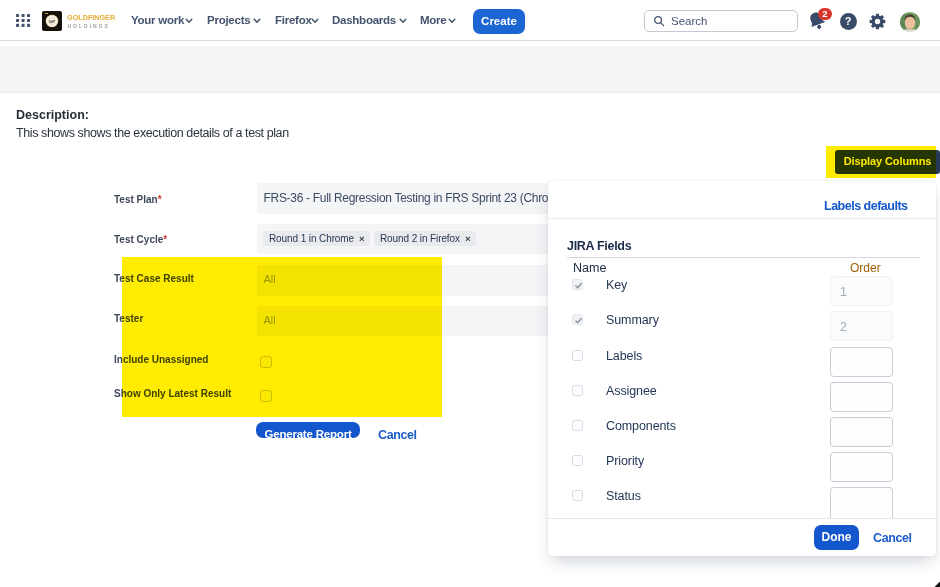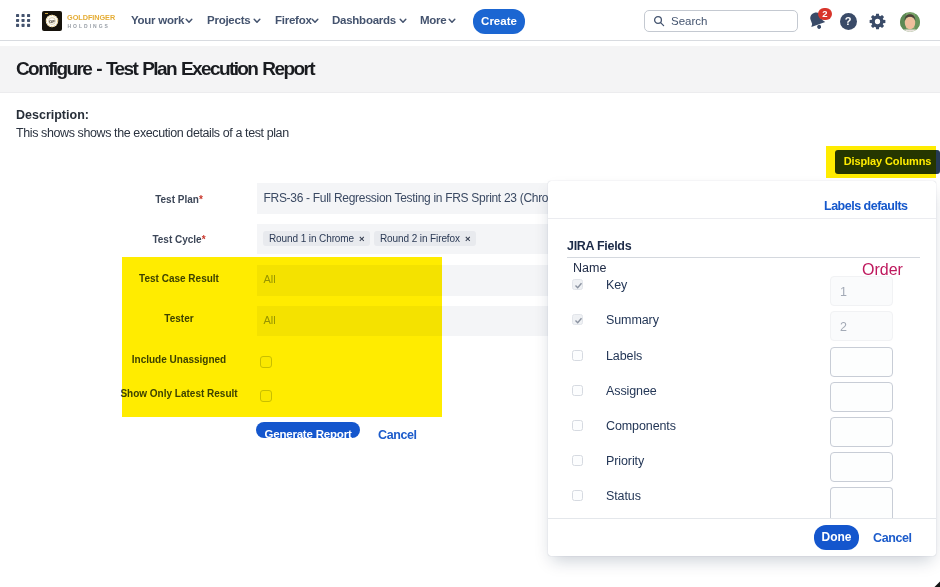--- a/index.html
+++ b/index.html
@@ -2,36 +2,36 @@
 <html><head>
 <meta charset="utf-8">
 <style>
   html,body{margin:0;padding:0;background:#fff;}
   *{box-sizing:border-box;}
   #app{position:relative;width:940px;height:587px;overflow:hidden;background:#fff;
        font-family:"Liberation Sans",sans-serif;}
   .abs{position:absolute;}
   .nav-item{position:absolute;top:14px;font-size:11.5px;font-weight:bold;color:#44536e;letter-spacing:-0.25px;}
   .chev{position:absolute;top:18px;}
-  .flab{position:absolute;font-size:10px;font-weight:bold;color:#3d4758;text-align:center;width:130px;letter-spacing:0px;}
+  .flab{position:absolute;font-size:10px;font-weight:bold;color:#3d4758;text-align:left;width:130px;letter-spacing:0px;}
   .ffield{position:absolute;left:257px;background:#f4f5f7;}
   .tag{position:absolute;background:#e8eaee;border-radius:3px;font-size:10px;color:#2b3a55;letter-spacing:-0.1px;
        line-height:15px;padding:0 6px;white-space:nowrap;}
   .tag b{font-size:9.5px;margin-left:5px;font-weight:bold;color:#333c4e;}
   .cbx{position:absolute;width:12px;height:12px;border:1px solid #c9cfd8;border-radius:3px;background:#fafbfc;}
   .prow-label{position:absolute;left:606px;font-size:12.5px;color:#243757;letter-spacing:-0.1px;}
   .pcb{position:absolute;left:572px;width:11px;height:11px;border-radius:2.5px;}
   .pcb.on{background:#eff1f4;border:1px solid #e2e5ea;}
   .pcb.off{background:#fcfdfe;border:1px solid #d6dae1;}
   .oinput{position:absolute;left:830px;width:63px;height:30px;border-radius:4px;}
   .oinput.dis{background:#fafbfc;border:1px solid #f1f2f4;color:#a3aab6;}
   .oinput.emp{background:#fdfefe;border:1px solid #c8cdd6;}
   .oinput span{position:absolute;left:9px;top:8px;font-size:12.5px;}
   .hl{position:absolute;background:#ffec00;mix-blend-mode:multiply;}
-  .blue-btn{position:absolute;background:#1456cd;border-radius:12px;color:#fff;
+  .blue-btn{position:absolute;background:#1456cd;border-radius:7px;color:#fff;
             font-weight:bold;text-align:center;}
 </style>
 </head>
 <body>
 <div id="app">
 
   <div class="abs" style="left:0;top:0;width:940px;height:41px;background:#fff;border-bottom:1px solid #d8dbe0;"></div>
 
   <svg class="abs" style="left:16px;top:14px;" width="15" height="13" viewBox="0 0 15 13">
     <g fill="#44536e">
@@ -115,21 +115,20 @@
       <rect width="20" height="20" fill="#79a268"></rect>
       <rect x="0" y="0" width="6" height="20" fill="#5d8a55"></rect>
       <rect x="15" y="2" width="5" height="18" fill="#67955c"></rect>
       <ellipse cx="10" cy="11" rx="5.2" ry="6.2" fill="#eebf9d"></ellipse>
       <path d="M4.6 9 C4.4 4.8 6.6 2.2 10 2.2 C13.4 2.2 15.6 4.8 15.4 9 C14.6 5.8 12.8 4.8 10 4.8 C7.2 4.8 5.4 5.8 4.6 9 Z" fill="#4d4138"></path>
       <rect x="4" y="17.5" width="12" height="2.5" fill="#e8e3dc"></rect>
     </g>
   </svg>
 
   <div class="abs" style="left:0;top:46px;width:940px;height:47px;background:#f4f4f5;border-bottom:1px solid #ececee;"></div>
-  <div class="abs" style="left:16px;top:58px;font-size:19px;font-weight:bold;color:#1a1c20;letter-spacing:-1.6px;word-spacing:1.3px;">Configure - Test Plan Execution Report</div>
 
   <div class="abs" style="left:16px;top:108px;font-size:12.5px;font-weight:bold;color:#272e38;">Description:</div>
   <div class="abs" style="left:16px;top:126px;font-size:12.5px;color:#2b3340;letter-spacing:-0.4px;">This shows shows the execution details of a test plan</div>
 
   <div class="flab" style="left:114px;top:194px;">Test Plan<span style="color:#c9372c;">*</span></div>
   <div class="ffield" style="top:183px;width:291px;height:31px;overflow:hidden;">
     <div style="position:absolute;left:6.5px;top:8px;font-size:12px;color:#3b4a63;letter-spacing:-0.3px;white-space:nowrap;">FRS-36 - Full Regression Testing in FRS Sprint 23 (Chrome)</div>
   </div>
 
   <div class="flab" style="left:114px;top:233.5px;">Test Cycle<span style="color:#c9372c;">*</span></div>
@@ -160,21 +159,21 @@
     <div style="position:absolute;left:0;width:105px;top:5px;text-align:center;font-size:11px;font-weight:bold;color:#fff;letter-spacing:-0.1px;">Display Columns</div>
   </div>
 
   <div class="abs" style="left:548px;top:181px;width:388px;height:375px;background:#fff;border-radius:3px;
        box-shadow:0 0 1px rgba(9,30,66,0.3), 0 8px 16px -4px rgba(9,30,66,0.22);"></div>
   <div class="abs" style="left:824px;top:199px;font-size:12.5px;font-weight:bold;color:#1558cc;letter-spacing:-0.5px;">Labels defaults</div>
   <div class="abs" style="left:548px;top:218px;width:388px;height:1px;background:#ebecf0;"></div>
   <div class="abs" style="left:567px;top:239px;font-size:12.5px;font-weight:bold;color:#1d2b48;letter-spacing:-0.3px;">JIRA Fields</div>
   <div class="abs" style="left:567px;top:257px;width:353px;height:1px;background:#d4d8de;"></div>
   <div class="abs" style="left:573px;top:261px;font-size:12.5px;color:#202c47;">Name</div>
-  <div class="abs" style="left:850px;top:261px;font-size:16px;color:#be185d;margin-left:12px;">Order</div>
+  <div class="abs" style="left:850px;top:261px;font-size:12px;color:#a16207;">Order</div>
 
   <div class="pcb on" style="top:279px;">
     <svg width="9" height="9" viewBox="0 0 9 9" style="position:absolute;left:0.5px;top:0.5px;">
         <polyline points="1.5,4.5 3.7,6.7 7.5,2.2" fill="none" stroke="#8b93a1" stroke-width="1.4"></polyline>
       </svg>
   </div>
   <div class="prow-label" style="top:278px;">Key</div>
   <div class="oinput dis" style="top:276px;">
       <span>1</span>
     </div>

